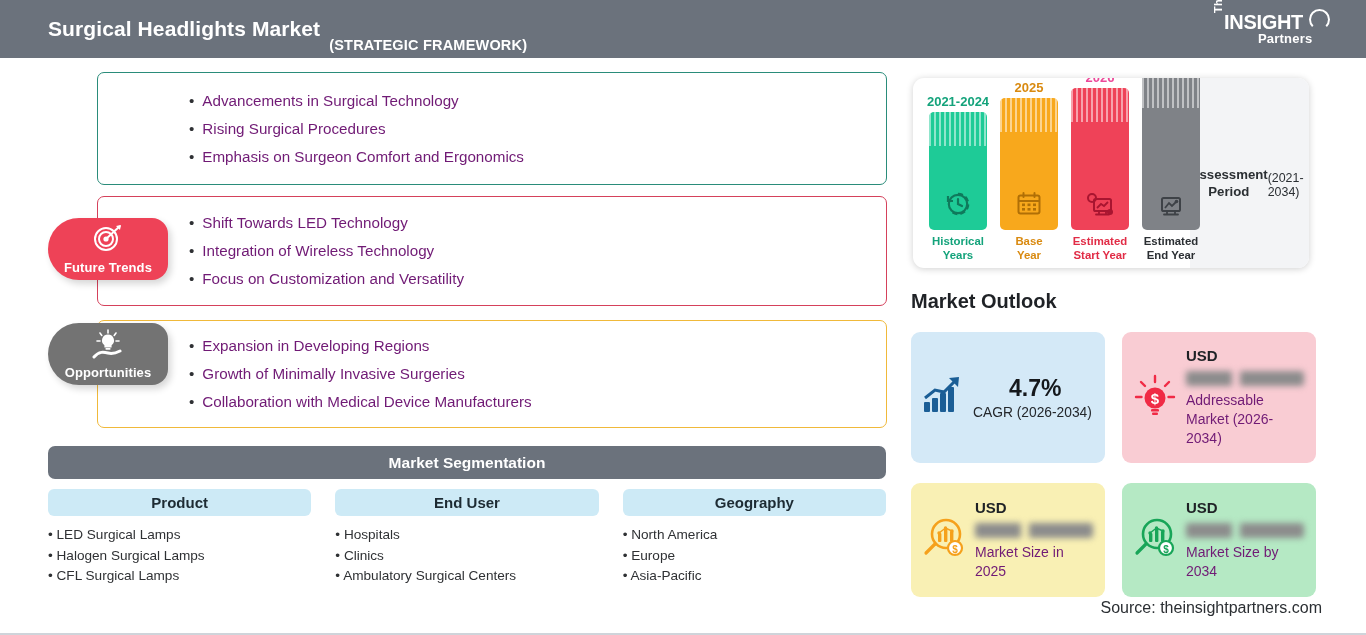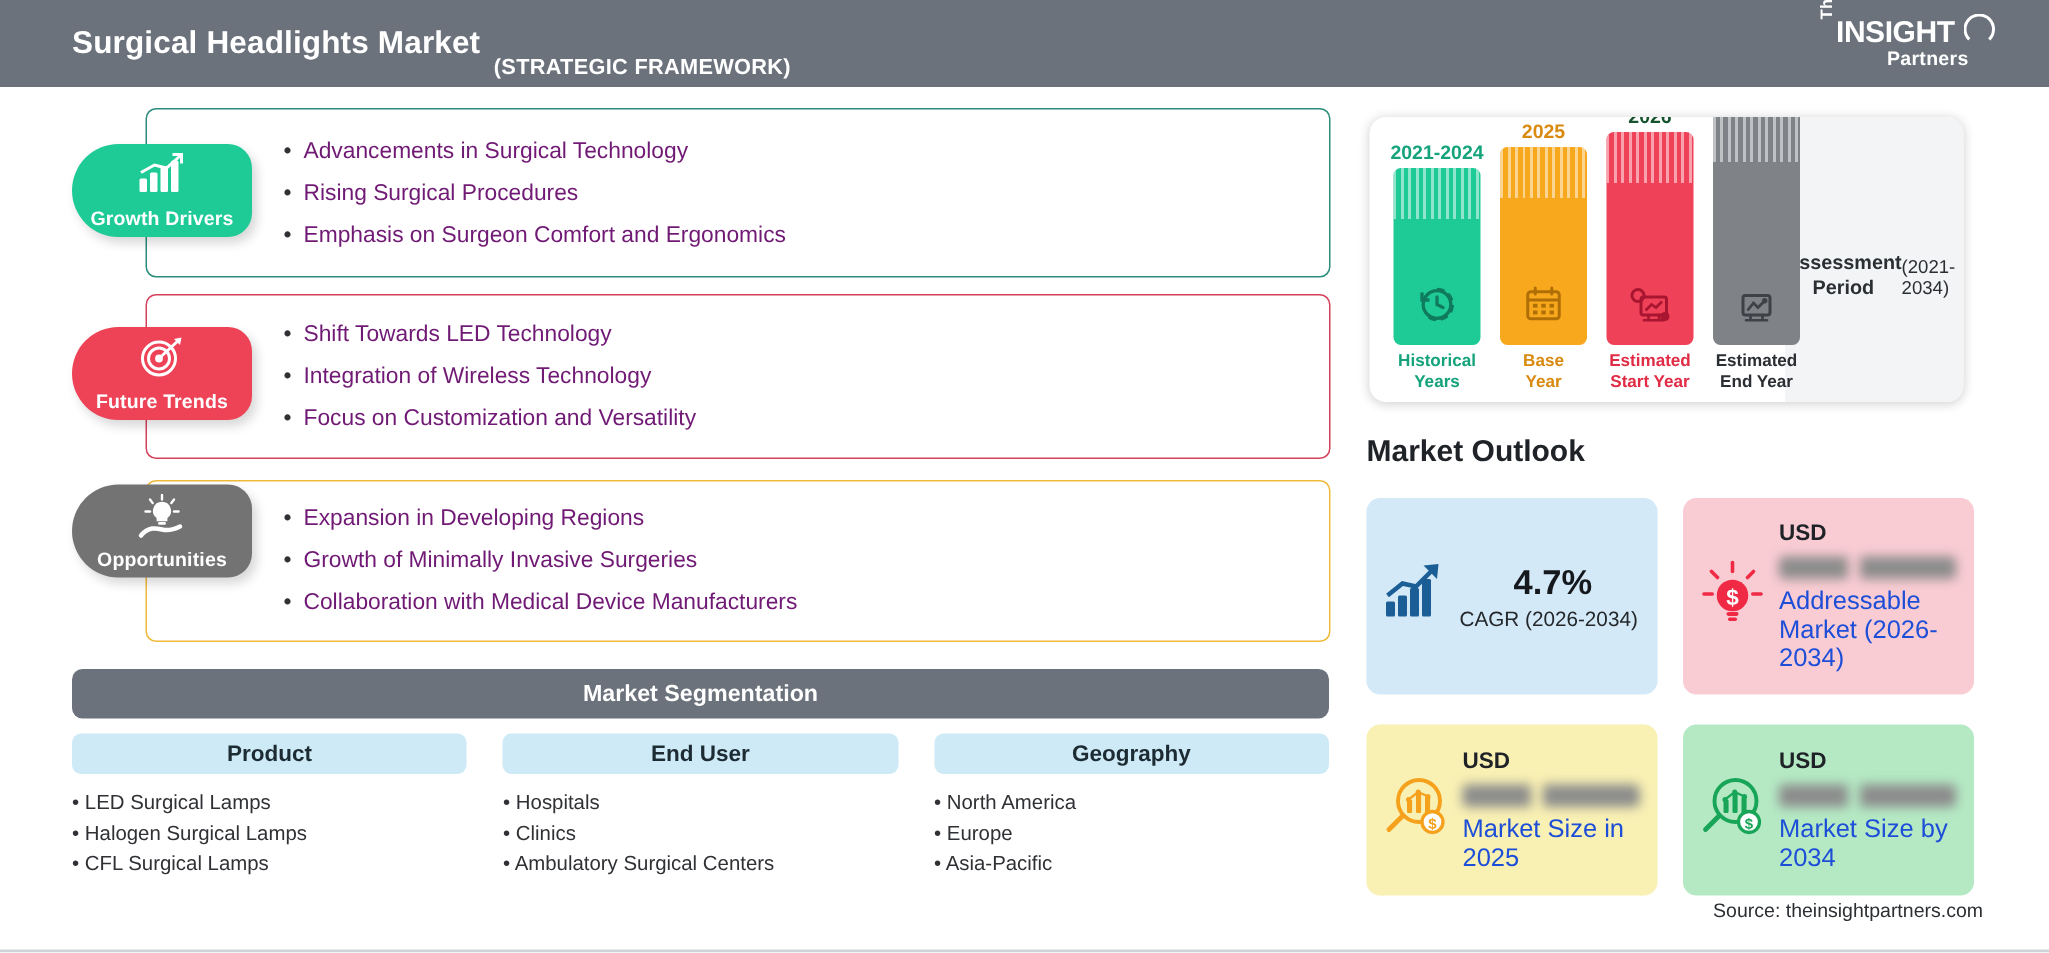--- a/index.html
+++ b/index.html
@@ -202,70 +202,57 @@
   }
   .ocard .otext { margin-left: 8px; }
   .ocard .usd { font-size: 15px; font-weight: bold; color: #1f2226; }
   .blurred {
     height: 15px; width: 118px; margin: 7px 0 5px 0;
     background: linear-gradient(90deg,#8c8c8c 0 46px, transparent 46px 54px,
                 #8c8c8c 54px 118px);
     filter: blur(3.4px); border-radius: 3px;
     color: transparent; font-size: 0;
   }
-  .ocard .odesc { font-size: 17px; color: #1d4ed8; line-height: 19px; }
+  .ocard .odesc { font-size: 14px; color: #701a75; line-height: 19px; }
 
   #card-cagr { left: 911px; top: 332px; width: 194px; height: 131px;
                background: #d4e9f7; }
   #card-cagr .big { font-size: 23px; font-weight: bold; color: #15181c; margin-left: 36px; }
   #card-cagr .sub { font-size: 13.8px; color: #24272b; margin-top: 3px; }
 
   #card-addr { left: 1122px; top: 332px; width: 194px; height: 131px;
                background: #f9ccd3; }
   #card-2025 { left: 911px; top: 483px; width: 194px; height: 114px;
                background: #f9f0b4; }
   #card-2034 { left: 1122px; top: 483px; width: 194px; height: 114px;
                background: #b5e9c4; }
 
   .source {
     position: absolute; right: 44px; top: 599px;
-    font-size: 13px; color: #2b2f33;
+    font-size: 16px; color: #2b2f33;
   }
 </style>
 </head>
 <body>
 
 <div class="page">
 
   <div class="header">
     <span class="header-title">Surgical Headlights Market</span>
     <span class="header-sub">(STRATEGIC FRAMEWORK)</span>
     <div class="logo">
       <span class="logo-the">The</span>
       <span class="logo-insight">INSIGHT</span>
       <span class="logo-partners">Partners</span>
       <span class="logo-arc"></span>
     </div>
   </div>
 
   <div class="pillar" id="pillar-growth">
     <div class="box"></div>
-    <div class="badge">
-      <span class="ico">
-        <svg width="34" height="28" viewBox="0 0 34 28">
-          <rect x="2" y="17" width="5" height="9" fill="#fff" rx="1"></rect>
-          <rect x="9" y="13" width="5" height="13" fill="#fff" rx="1"></rect>
-          <rect x="16" y="9" width="5" height="17" fill="#fff" rx="1"></rect>
-          <rect x="23" y="5" width="5" height="21" fill="#fff" rx="1"></rect>
-          <path d="M3 13 L12 8 L20 10 L29 2" stroke="#fff" stroke-width="2" fill="none"></path>
-          <path d="M24 1 L30 1 L30 7" stroke="#fff" stroke-width="2" fill="none"></path>
-        </svg>
-      </span>
-      <span class="badge-label">Growth Drivers</span>
-    </div>
     <ul class="bullets">
       <li>Advancements in Surgical Technology</li>
       <li>Rising Surgical Procedures</li>
       <li>Emphasis on Surgeon Comfort and Ergonomics</li>
     </ul>
   </div>
 
   <div class="pillar" id="pillar-trends">
     <div class="box"></div>
     <div class="badge">
@@ -383,21 +370,21 @@
             </svg>
           </span>
         </div>
         <span class="tl-cap" id="c1" style="color: rgb(217, 138, 16);">
           <span>Base</span><br>
           <span>Year</span>
         </span>
       </div>
 
       <div class="tl-item">
-        <span class="tl-year" id="y2" style="color: #14532d; text-align: right;">2026</span>
+        <span class="tl-year" id="y2" style="color: #ec4899; text-align: right;">2026</span>
         <div class="tl-bar" id="b2" style="height: 142px; background: rgb(239, 66, 88);">
           <div class="tl-stripes"></div>
           <span>
             <svg width="28" height="24" viewBox="0 0 28 24">
               <rect x="8" y="6" width="17" height="12" rx="1.6" stroke="#a81530" stroke-width="2" fill="none"></rect>
               <path d="M11 15 L15 11 L18 13 L22 9" stroke="#a81530" stroke-width="1.8" fill="none"></path>
               <path d="M13 18 L13 21 M20 18 L20 21 M10 21.5 H23" stroke="#a81530" stroke-width="1.8" stroke-linecap="round"></path>
               <circle cx="6" cy="5" r="4" fill="none" stroke="#a81530" stroke-width="2"></circle>
               <circle cx="24" cy="19" r="3" fill="#a81530"></circle>
             </svg>

